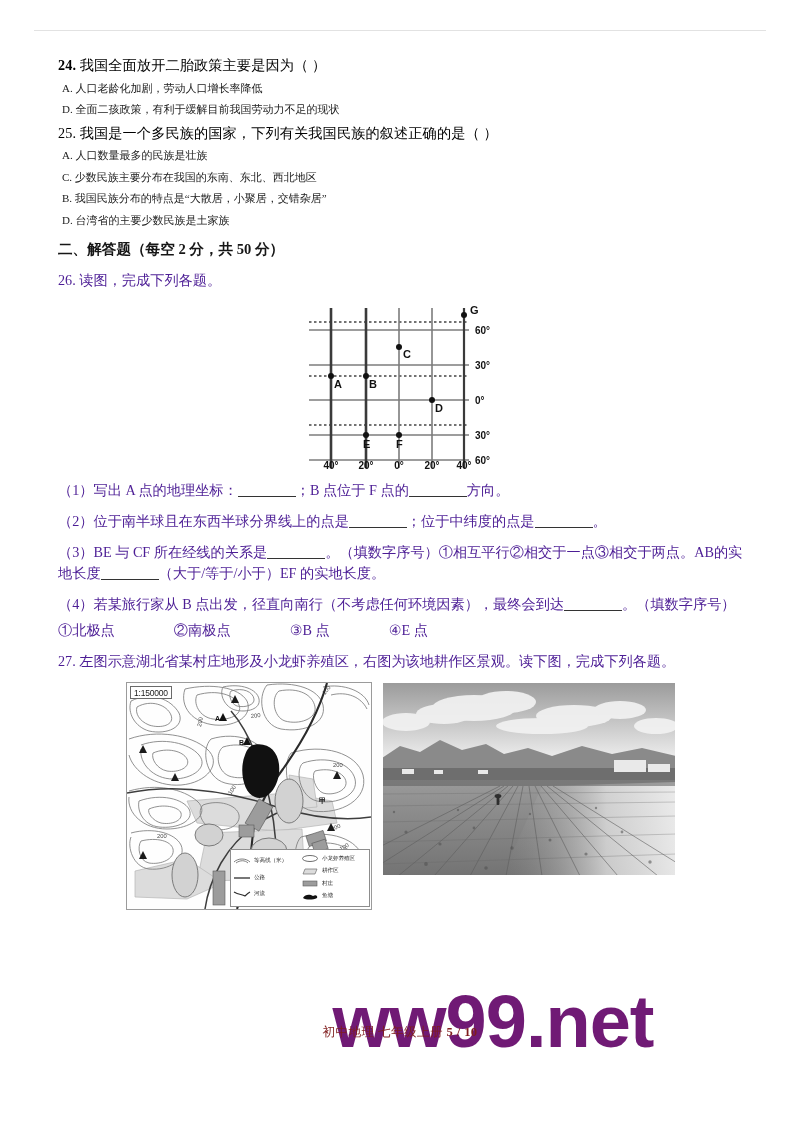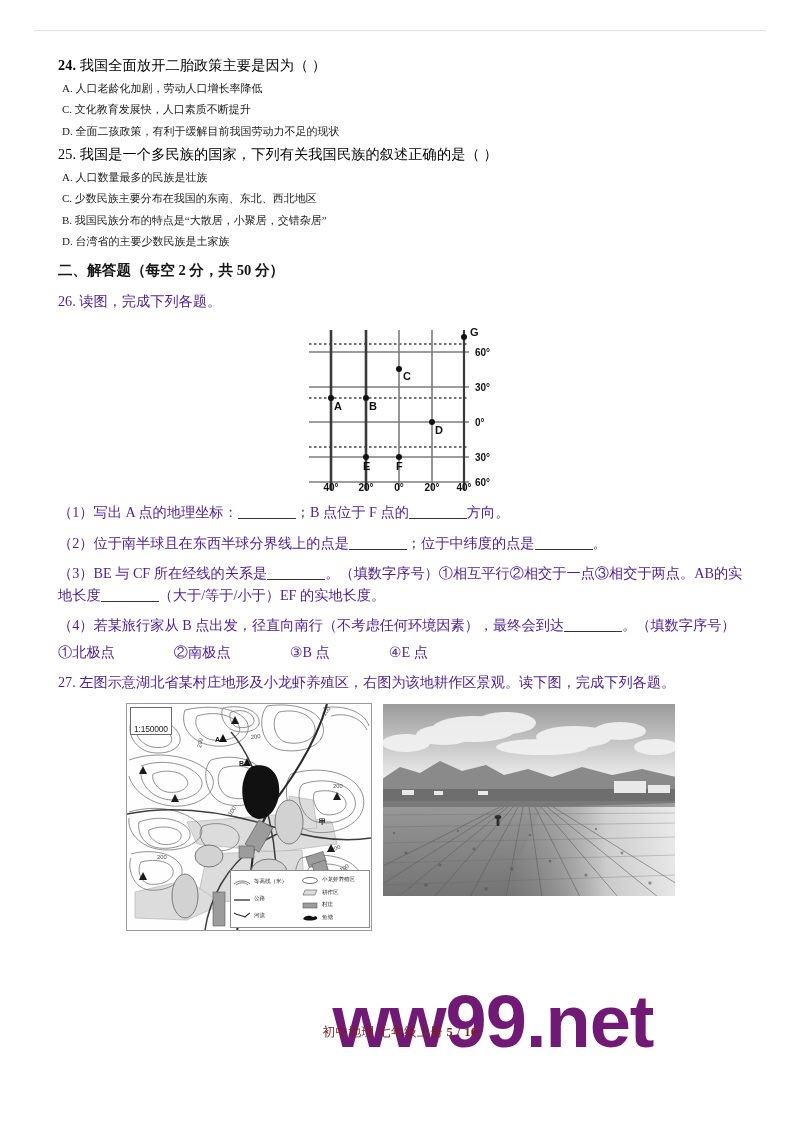--- a/index.html
+++ b/index.html
@@ -89,21 +89,21 @@
     overflow: hidden;
   }
   .topo-map svg { display:block; }
   .scale-box {
     position: absolute;
     left: 3px; top: 3px;
     border: 1px solid #6a6a6a;
     background: #fff;
     font-family: "Liberation Sans", sans-serif;
     font-size: 8.5px;
-    padding: 16px 3px 0 3px;
+    padding: 1px 3px 0 3px;
     letter-spacing: -0.2px;
     color: #1a1a1a;
   }
   .legend-box {
     position: absolute;
     left: 103px; bottom: 2px;
     width: 140px; height: 58px;
     border: 1px solid #8d8d8d;
     background: #fff;
     display: flex;
@@ -163,21 +163,20 @@
 
   <div class="top-rule"></div>
 
   <div class="content">
 
     <div class="q-line">
       <span class="q-stem">24.</span>
       <span>我国全面放开二胎政策主要是因为（     ）</span>
     </div>
     <div class="opt">A. 人口老龄化加剧，劳动人口增长率降低</div>
-    <div class="opt">C. 文化教育发展快，人口素质不断提升</div>
     <div class="opt">D. 全面二孩政策，有利于缓解目前我国劳动力不足的现状</div>
 
     <div class="q-line">
       <span>25.</span>
       <span>我国是一个多民族的国家，下列有关我国民族的叙述正确的是（     ）</span>
     </div>
     <div class="opt">A. 人口数量最多的民族是壮族</div>
     <div class="opt">C. 少数民族主要分布在我国的东南、东北、西北地区</div>
     <div class="opt">B. 我国民族分布的特点是“大散居，小聚居，交错杂居”</div>
     <div class="opt">D. 台湾省的主要少数民族是土家族</div>

